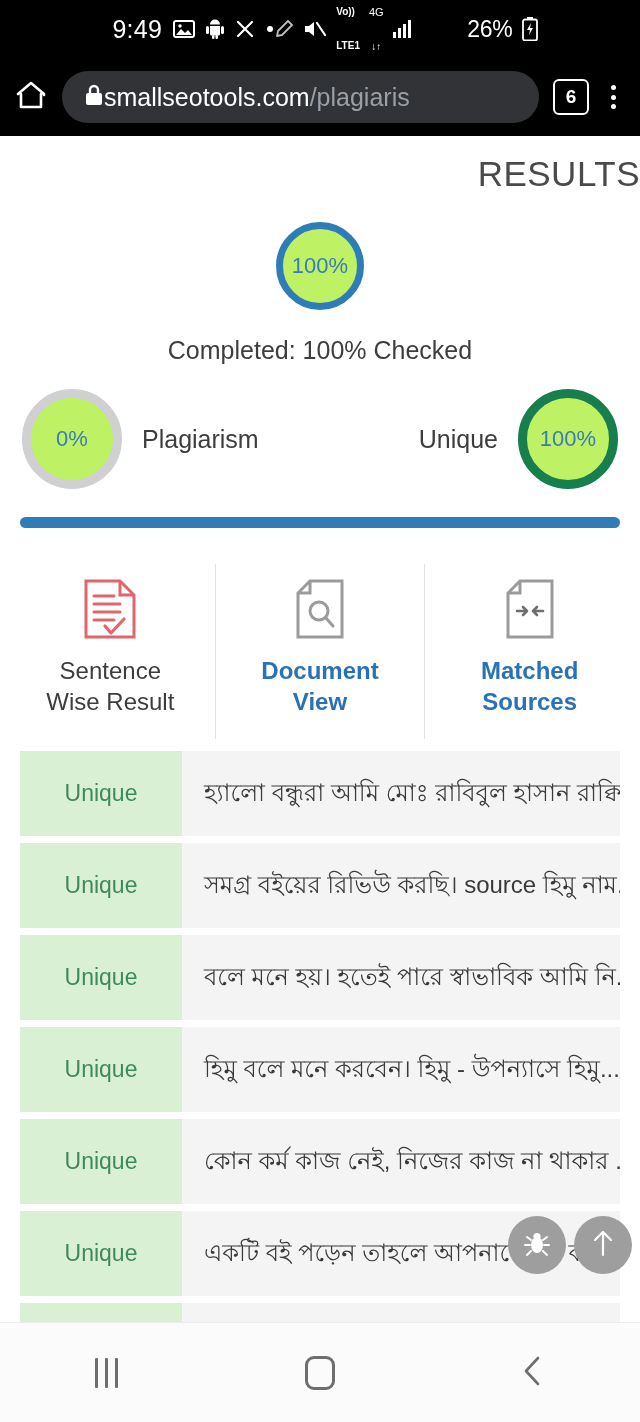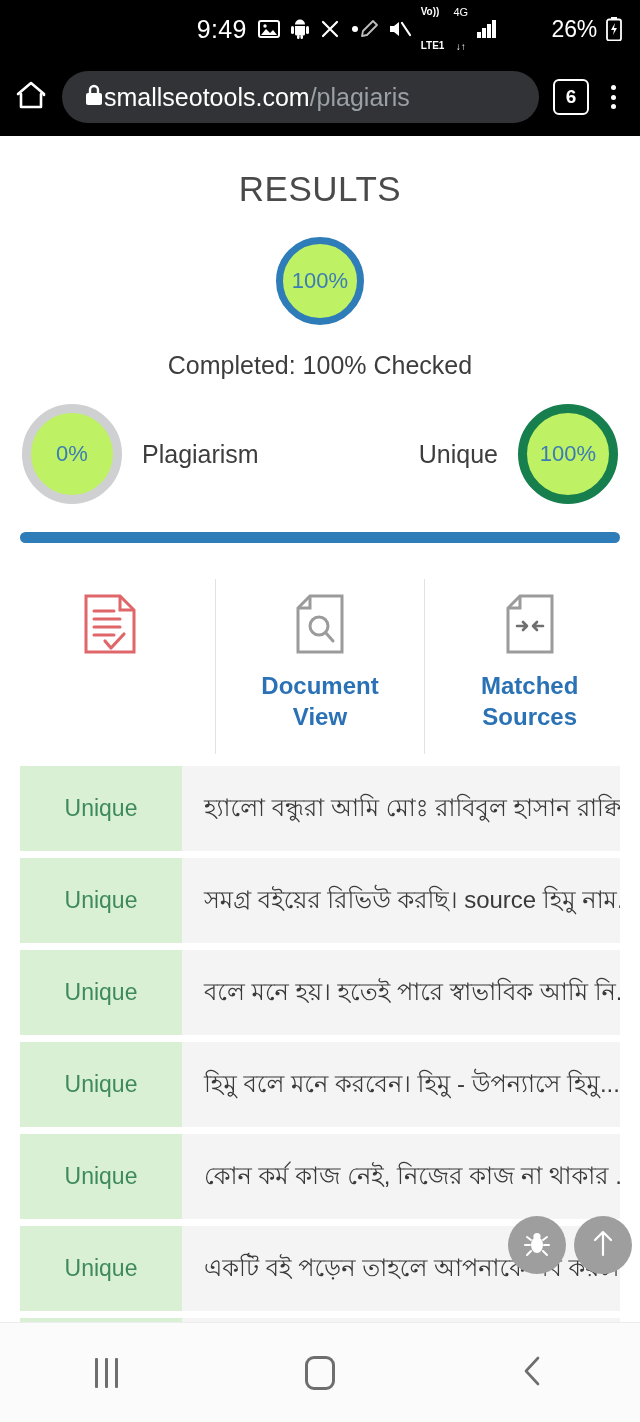--- a/index.html
+++ b/index.html
@@ -7,21 +7,21 @@
   body {
     font-family:"Liberation Sans", sans-serif;
     background:#ffffff;
     overflow:hidden;
     position:relative;
   }
 
   
   .statusbar{
     height:58px; background:#000; color:#fff;
-    display:flex; align-items:center; justify-content:flex-end;
+    display:flex; align-items:center; justify-content:center;
     padding:0 18px 0 28px;
   }
   .sb-left{ display:flex; align-items:center; gap:11px; }
   .sb-clock{ font-size:25px; letter-spacing:.3px; }
   .sb-right{ display:flex; align-items:center; gap:9px; }
   .sb-ico{ display:inline-flex; align-items:center; }
   .sb-batt{ font-size:23px; letter-spacing:-.2px;margin-left:47px; }
   .volte{ display:flex; flex-direction:column; line-height:1; font-size:10px; font-weight:bold;gap:24px; }
   .fourg{ display:flex; flex-direction:column; line-height:1; font-size:11px; font-weight:normal; align-items:center;gap:24px;}
   .fourg span:last-child{ font-size:10px; }
@@ -50,22 +50,22 @@
     display:flex;align-items:center;justify-content:center;
     color:#fff;font-size:19px;font-weight:bold;
   }
   .kebab{ display:flex;flex-direction:column;gap:4.5px;padding:4px 8px; }
   .kebab i{ width:5px;height:5px;border-radius:50%;background:#fff;display:block; }
 
   
   .page{ background:#fff; height:1186px; position:relative; overflow:hidden; }
 
   .results-title{
-    text-align:center; font-size:35px; color:#4a4a4a;
-    letter-spacing:.5px; padding-top:33px;
+    text-align:right; font-size:35px; color:#4a4a4a;
+    letter-spacing:.5px; padding-top:18px;
   }
 
   .gauge{
     border-radius:50%; background:#bef264;
     display:flex; align-items:center; justify-content:center;
     color:#3b7cb5;
   }
   .gauge-main{
     width:88px;height:88px;border:7px solid #2e7cb8;
     margin:28px auto 0; font-size:22px;
@@ -258,20 +258,24 @@
 
     <div class="tab">
       <div class="tab-ico">
         <svg width="54" height="62" viewBox="0 0 54 62">
           <path d="M3 3h34l14 14v42H3z" fill="none" stroke="#e0666a" stroke-width="3"></path>
           <path d="M37 3v14h14" fill="none" stroke="#e0666a" stroke-width="3"></path>
           <path d="M11 18h20M11 26h26M11 34h26M11 42h20" stroke="#e0666a" stroke-width="3" stroke-linecap="round"></path>
           <path d="M22 48l6 7 13-14" fill="none" stroke="#e0666a" stroke-width="3.2" stroke-linecap="round" stroke-linejoin="round"></path>
         </svg>
       </div>
+      <div class="tab-label">
+        <div>Sentence</div>
+        <div>Wise Result</div>
+      </div>
     </div>
 
     <div class="tab">
       <div class="tab-ico">
         <svg width="50" height="62" viewBox="0 0 50 62">
           <path d="M15 3h32v56H3V15z" fill="none" stroke="#9b9b9b" stroke-width="3"></path>
           <path d="M15 3v12H3" fill="none" stroke="#9b9b9b" stroke-width="3"></path>
           <circle cx="24" cy="33" r="9" fill="none" stroke="#9b9b9b" stroke-width="3"></circle>
           <path d="M31 40l7 8" stroke="#9b9b9b" stroke-width="3" stroke-linecap="round"></path>
         </svg>

